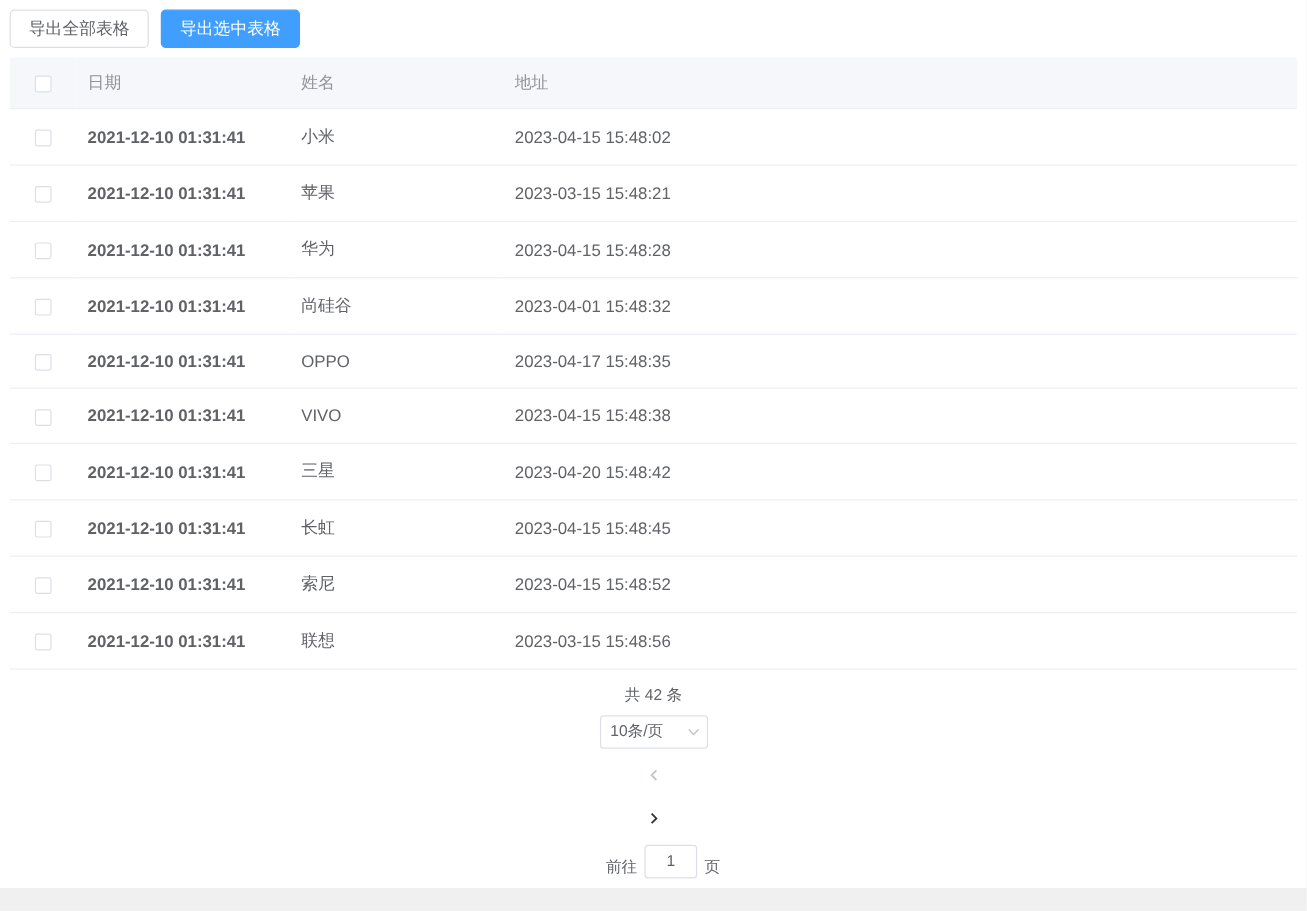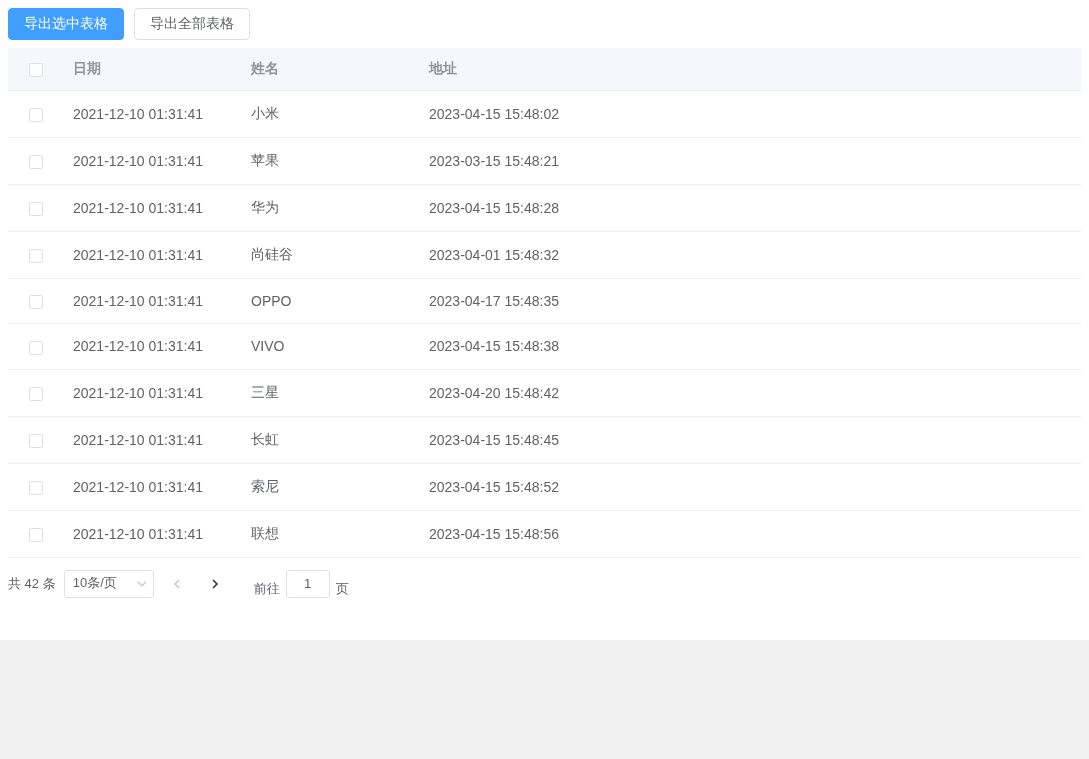--- a/index.html
+++ b/index.html
@@ -47,38 +47,39 @@
       width: 100%;
       border-collapse: collapse;
       background: #fff;
       color: #606266;
     }
     .table thead tr {
       background: #f5f7fa;
     }
     .table th {
       text-align: left;
-      font-weight: 700;
+      font-weight: 400;
       color: #909399;
       padding: 12px 10px;
       border-bottom: 1px solid #ebeef5;
       font-size: 14px;
     }
     .table td {
       padding: 14px 10px;
       border-bottom: 1px solid #ebeef5;
       font-size: 14px;
       color: #606266;
     }
     .col-checkbox {
       width: 55px;
       text-align: center !important;
     }
     .col-date {
       width: 178px;
+      font-weight: bold;
     }
     .col-name {
       width: 178px;
     }
     .checkbox {
       display: inline-block;
       width: 14px;
       height: 14px;
       border: 1px solid #dcdfe6;
       border-radius: 2px;
@@ -86,20 +87,21 @@
       cursor: pointer;
       vertical-align: middle;
     }
     .pagination {
       display: flex;
       align-items: center;
       gap: 8px;
       margin-top: 12px;
       font-size: 13px;
       color: #606266;
+      flex-direction: column;
     }
     .page-total {
       font-weight: 400;
     }
     .page-size-select {
       display: inline-flex;
       align-items: center;
       justify-content: space-between;
       height: 28px;
       padding: 0 25px 2px 8px;
@@ -161,22 +163,22 @@
     .arrow-down svg, .chevron svg {
       display: block;
     }
   </style>
 </head>
 <body>
 
 <div class="container">
 
   <div class="toolbar">
+    <button class="btn">导出全部表格</button>
     <button class="btn btn-primary">导出选中表格</button>
-    <button class="btn">导出全部表格</button>
   </div>
 
   <table class="table">
     <thead>
       <tr>
         <th class="col-checkbox">
           <span class="checkbox"></span>
         </th>
         <th class="col-date">日期</th>
         <th class="col-name">姓名</th>
@@ -235,21 +237,21 @@
         <tr>
           <td class="col-checkbox"><span class="checkbox"></span></td>
           <td class="col-date">2021-12-10 01:31:41</td>
           <td class="col-name">索尼</td>
           <td>2023-04-15 15:48:52</td>
         </tr>
         <tr>
           <td class="col-checkbox"><span class="checkbox"></span></td>
           <td class="col-date">2021-12-10 01:31:41</td>
           <td class="col-name">联想</td>
-          <td>2023-04-15 15:48:56</td>
+          <td>2023-03-15 15:48:56</td>
         </tr>
       </tbody>
   </table>
 
   <div class="pagination">
     <span class="page-total">共 42 条</span>
 
     <span class="page-size-select">
       <span>10条/页</span>
       <span class="arrow-down">

